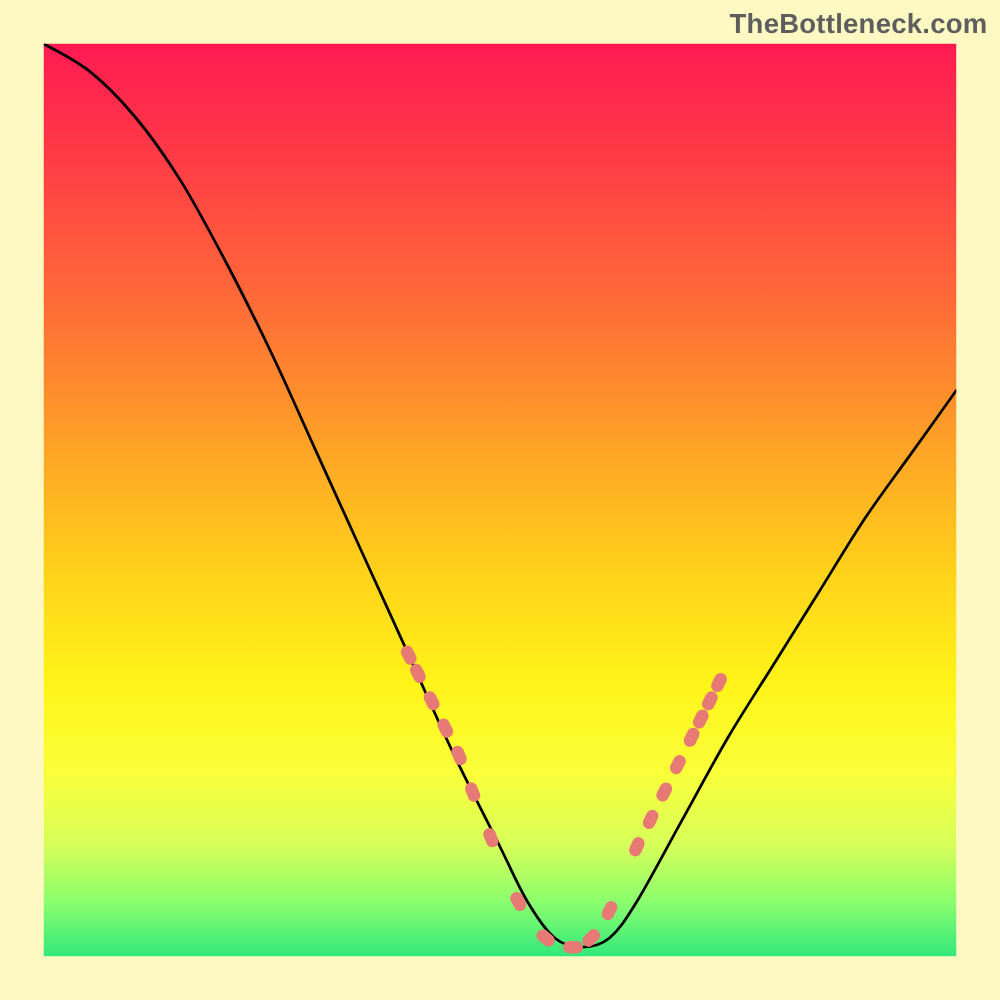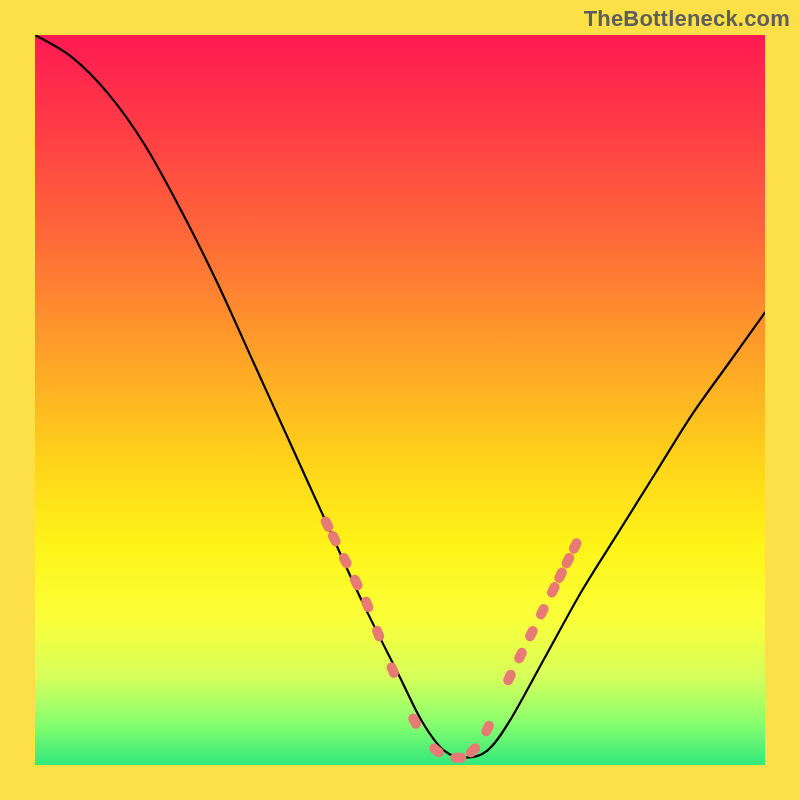--- a/index.html
+++ b/index.html
@@ -1,21 +1,21 @@
 <!DOCTYPE html>
 <html><head>
 <meta charset="utf-8">
 <style>
   * { margin: 0; padding: 0; box-sizing: border-box; }
   html, body { width: 800px; height: 800px; overflow: hidden; background: #000; }
   .frame {
     position: relative;
     width: 800px;
     height: 800px;
-    background: #fde047;
+    background: #fef9c3;
   }
   .plot {
     position: absolute;
     left: 35px;
     top: 35px;
     width: 730px;
     height: 730px;
     background: linear-gradient(
       to bottom,
       #ff1a52 0%,

